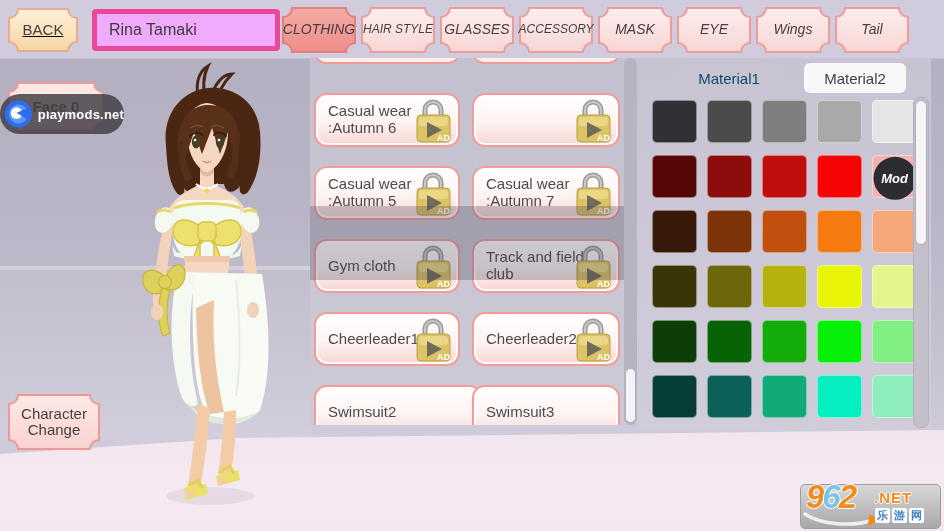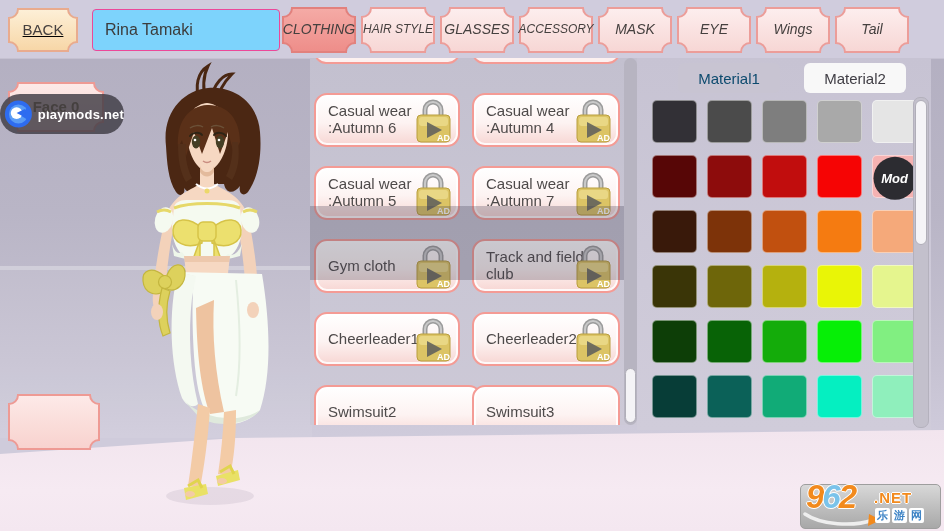--- a/index.html
+++ b/index.html
@@ -13,21 +13,21 @@
          background:linear-gradient(180deg,#f2e5ee 0%,#f6eaf2 60%,#f4e7f0 100%);
          clip-path:polygon(0 24px,25% 8px,100% 0,100% 100%,0 100%);}
 
   
   .topbar{position:absolute;left:0;top:0;width:944px;height:58px;background:#d0ccdd;border-bottom:1px solid rgba(0,0,0,.05);}
   .scallop{position:relative;display:flex;align-items:center;justify-content:center;text-align:center;cursor:pointer;}
   .scallop>.lbl{position:relative;z-index:1;color:#45403f;line-height:1.1;}
   .scallop-bg{position:absolute;left:0;top:0;z-index:0;}
   .back-btn{position:absolute;left:8px;top:8px;width:70px;height:44px;font-size:15px;text-decoration:underline;}
   .name-input{position:absolute;left:92px;top:9px;width:188px;height:42px;box-sizing:border-box;
-      border:1px solid #ec4899;border-radius:4px;background:#7dd3fc;padding:0 12px;font-size:16px;color:#3c3c3c;
+      border:5px solid #ec4899;border-radius:4px;background:#f0abfc;padding:0 12px;font-size:16px;color:#3c3c3c;
       font-family:"Liberation Sans",sans-serif;outline:none;}
   .tabbar{position:absolute;left:282px;top:7px;height:46px;display:flex;gap:5px;font-style:italic;}
   .tab{width:74px;height:46px;font-size:14px;}
   .tab>.lbl{font-size:14px;}
 
   
   .face-btn{position:absolute;left:8px;top:82px;width:96px;height:50px;font-size:15px;font-weight:bold;}
   .pm-badge{position:absolute;left:0;top:94px;width:124px;height:40px;border-radius:21px;
       background:rgba(62,60,68,.82);display:flex;align-items:center;gap:5px;padding-left:4px;box-sizing:border-box;cursor:pointer;}
   .pm-badge span{color:#fff;font-size:13px;font-weight:bold;letter-spacing:.2px;}
@@ -296,39 +296,39 @@
   <div class="scallop charchange-btn">
       <svg width="92" height="56" class="scallop-bg">
         <defs>
           <linearGradient id="sg10" x1="0" y1="0" x2="0" y2="1">
             <stop offset="0" stop-color="#fdeae8"></stop>
             <stop offset="1" stop-color="#f8d2ce"></stop>
           </linearGradient>
         </defs>
         <path d="M 10,1 H 82 A 9 9 0 0 0 91 10 V 46 A 9 9 0 0 0 82 55 H 10 A 9 9 0 0 0 1 46 V 10 A 9 9 0 0 0 10 1 Z" fill="url(#sg10)" stroke="#ee9a94" stroke-width="2"></path>
       </svg>
+    <span class="lbl">Character Change</span>
   </div>
 
   <div class="list-panel">
     <div class="csliver" style="left:4px;width:146px;"></div>
     <div class="csliver" style="left:162px;width:148px;"></div>
     <div>
         <div class="citem" style="left: 4px; top: 10px; width: 146px;">
           <span class="clabel">Casual wear :Autumn 6</span>
           <svg class="lock" width="40" height="46" viewBox="0 0 40 46">
     <path d="M12,22 V13 a8,8 0 0 1 16,0 V22" fill="none" stroke="#9b9b9b" stroke-width="5"></path>
     <path d="M12,22 V13 a8,8 0 0 1 16,0 V22" fill="none" stroke="#c9c9c9" stroke-width="2"></path>
     <rect x="4" y="18" width="33" height="27" rx="4" fill="#dcc465" stroke="#b89e3e" stroke-width="1"></rect>
     <rect x="6" y="20" width="29" height="9" rx="3" fill="#ecdc8d" opacity=".8"></rect>
     <path d="M14,25 L29,33 L14,41 Z" fill="#63635c" opacity=".9"></path>
     <text class="ad-text" x="37" y="44" text-anchor="end" font-size="9" font-weight="bold" fill="#ffffff" font-family="Liberation Sans, sans-serif">AD</text>
   </svg>
         </div>
         <div class="citem" style="left: 162px; top: 10px; width: 148px;">
-          <span class="clabel">Casual wear :Autumn 4</span>
           <svg class="lock" width="40" height="46" viewBox="0 0 40 46">
     <path d="M12,22 V13 a8,8 0 0 1 16,0 V22" fill="none" stroke="#9b9b9b" stroke-width="5"></path>
     <path d="M12,22 V13 a8,8 0 0 1 16,0 V22" fill="none" stroke="#c9c9c9" stroke-width="2"></path>
     <rect x="4" y="18" width="33" height="27" rx="4" fill="#dcc465" stroke="#b89e3e" stroke-width="1"></rect>
     <rect x="6" y="20" width="29" height="9" rx="3" fill="#ecdc8d" opacity=".8"></rect>
     <path d="M14,25 L29,33 L14,41 Z" fill="#63635c" opacity=".9"></path>
     <text class="ad-text" x="37" y="44" text-anchor="end" font-size="9" font-weight="bold" fill="#ffffff" font-family="Liberation Sans, sans-serif">AD</text>
   </svg>
         </div>
         <div class="citem" style="left: 4px; top: 83px; width: 146px;">

